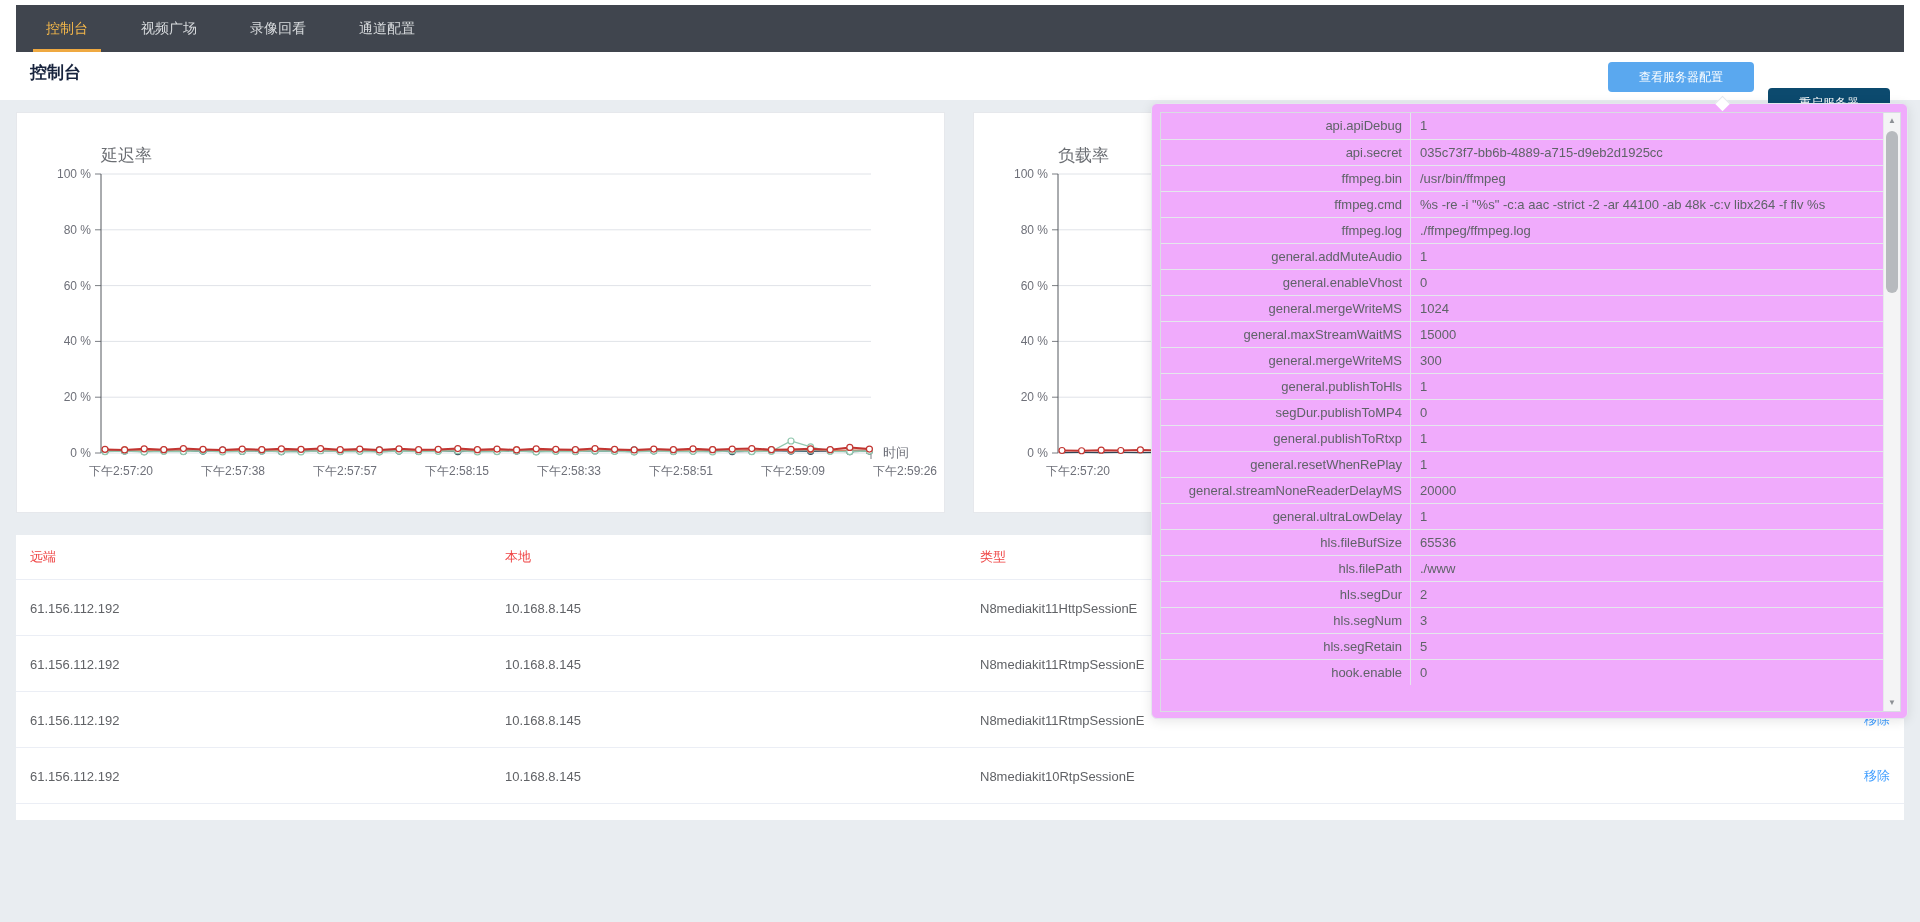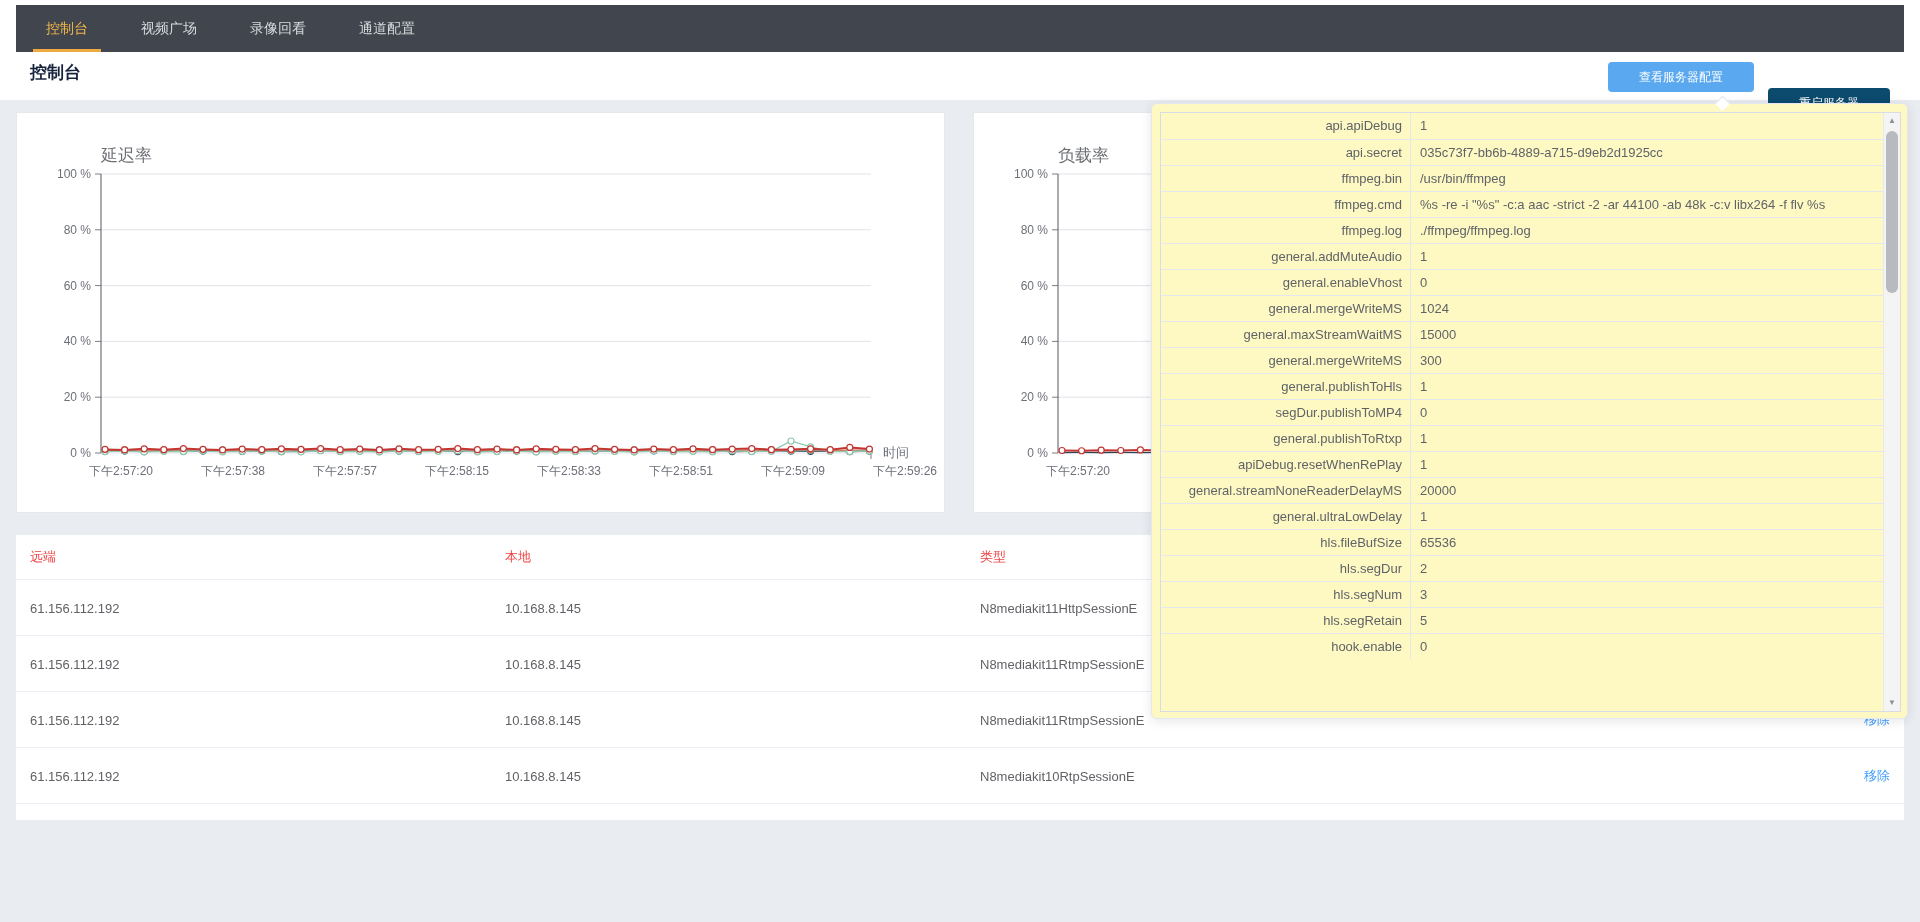--- a/index.html
+++ b/index.html
@@ -28,21 +28,21 @@
   .table-card{left:16px;top:535px;width:1888px;height:285px;border:none;}
   
   .t-row{position:relative;width:100%;box-sizing:border-box;border-bottom:1px solid #ebeef5;}
   .t-head{height:45px;}
   .t-body{height:56px;}
   .t-cell{position:absolute;top:50%;transform:translateY(-50%);font-size:13px;color:#606266;white-space:nowrap;}
   .t-head .t-cell{color:#ef4444;}
   .c1{left:14px;} .c2{left:489px;} .c3{left:964px;}
   .c4{right:14px;color:#409eff;cursor:pointer;font-size:13px;}
   
-  .popover{position:absolute;left:1151px;top:103px;width:757px;height:616px;background:#fef9c3;border:1px solid #e4e7ed;border-radius:6px;box-shadow:0 2px 12px rgba(0,0,0,.1);box-sizing:border-box;z-index:50;}
+  .popover{position:absolute;left:1151px;top:103px;width:757px;height:616px;background:#f0abfc;border:1px solid #e4e7ed;border-radius:6px;box-shadow:0 2px 12px rgba(0,0,0,.1);box-sizing:border-box;z-index:50;}
   .popover-arrow{position:absolute;left:565px;top:-6px;width:10px;height:10px;background:#fff;border-left:1px solid #e4e7ed;border-top:1px solid #e4e7ed;transform:rotate(45deg);}
   .cfg-table{position:absolute;left:8px;top:8px;width:741px;height:600px;border:1px solid #d9dce3;box-sizing:border-box;overflow:hidden;}
   .cfg-row{position:relative;height:26px;line-height:25px;font-size:13px;color:#5f6368;white-space:nowrap;box-sizing:border-box;}
   .cfg-row + .cfg-row{border-top:1px solid #e4e7ec;}
   .cfg-key{position:absolute;left:0;top:0;bottom:0;width:250px;text-align:right;padding-right:8px;border-right:1px solid #e4e7ec;box-sizing:border-box;overflow:hidden;}
   .cfg-val{position:absolute;left:259px;top:0;bottom:0;right:18px;padding-left:0;overflow:hidden;}
   .cfg-scroll{position:absolute;right:0;top:0;bottom:0;width:17px;background:#f4f4f5;border-left:1px solid #e7e9ec;box-sizing:border-box;}
   .cfg-scroll .arr{position:absolute;left:0;width:100%;height:16px;color:#8d9095;font-size:8px;text-align:center;line-height:16px;cursor:pointer;}
   .cfg-scroll .arr.up{top:0;} .cfg-scroll .arr.down{bottom:0;}
   .cfg-thumb{position:absolute;left:2px;top:18px;width:12px;height:162px;background:#b7babe;border-radius:6px;cursor:pointer;}
@@ -425,34 +425,38 @@
       </div>
       <div class="cfg-row">
         <div class="cfg-key">segDur.publishToMP4</div>
         <div class="cfg-val">0</div>
       </div>
       <div class="cfg-row">
         <div class="cfg-key">general.publishToRtxp</div>
         <div class="cfg-val">1</div>
       </div>
       <div class="cfg-row">
-        <div class="cfg-key">apiDebug.resetWhenRePlay</div>
+        <div class="cfg-key">general.resetWhenRePlay</div>
         <div class="cfg-val">1</div>
       </div>
       <div class="cfg-row">
         <div class="cfg-key">general.streamNoneReaderDelayMS</div>
         <div class="cfg-val">20000</div>
       </div>
       <div class="cfg-row">
         <div class="cfg-key">general.ultraLowDelay</div>
         <div class="cfg-val">1</div>
       </div>
       <div class="cfg-row">
         <div class="cfg-key">hls.fileBufSize</div>
         <div class="cfg-val">65536</div>
+      </div>
+      <div class="cfg-row">
+        <div class="cfg-key">hls.filePath</div>
+        <div class="cfg-val">./www</div>
       </div>
       <div class="cfg-row">
         <div class="cfg-key">hls.segDur</div>
         <div class="cfg-val">2</div>
       </div>
       <div class="cfg-row">
         <div class="cfg-key">hls.segNum</div>
         <div class="cfg-val">3</div>
       </div>
       <div class="cfg-row">

